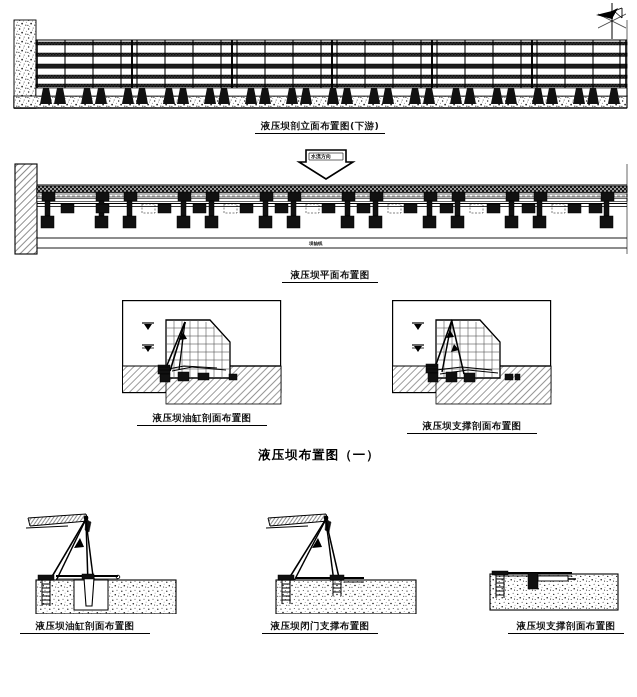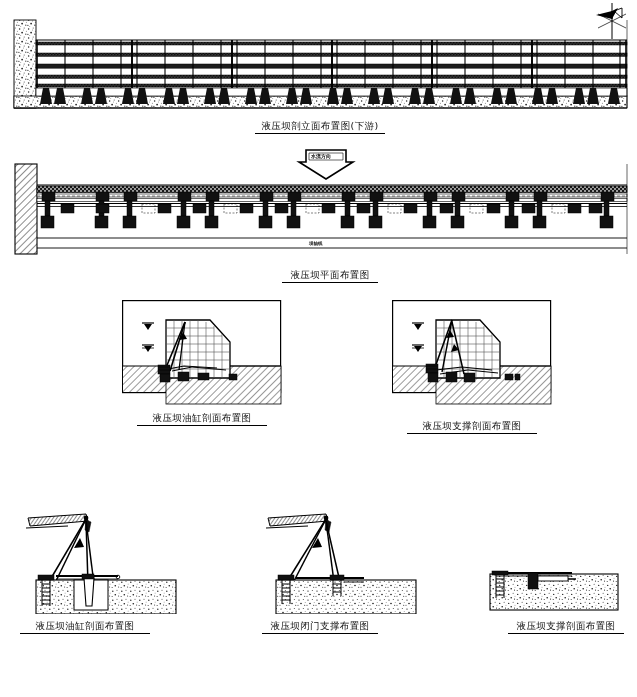--- a/index.html
+++ b/index.html
@@ -15,21 +15,21 @@
     position: relative;
     width: 637px;
     height: 697px;
     background: #ffffff;
     overflow: hidden;
   }
   .fig-title {
     position: absolute;
     text-align: center;
     font-size: 9.5px;
-    font-weight: normal;
+    font-weight: bold;
     letter-spacing: 0.4px;
     white-space: nowrap;
     border-bottom: 1.4px solid #000;
     padding-bottom: 1px;
     line-height: 12px;
     color: #111;
   }
   .sheet-caption {
     position: absolute;
     text-align: center;
@@ -430,20 +430,21 @@
       <polygon points="22,24 30,24 26,30" fill="#000"></polygon>
       <line x1="20" y1="23" x2="32" y2="23" stroke="#000" stroke-width="1.2"></line>
       <polygon points="22,46 30,46 26,52" fill="#000"></polygon>
       <line x1="20" y1="45" x2="32" y2="45" stroke="#000" stroke-width="1.2"></line>
       <line x1="20" y1="48" x2="32" y2="48" stroke="#000" stroke-width="0.8"></line>
     </svg>
   </div>
 
   <div class="fig-title" style="left:407px; top:420px; width:130px;">液压坝支撑剖面布置图</div>
 
+  <div class="sheet-caption" style="left:244px; top:447px; width:150px;">液压坝布置图（一）</div>
 
   <div class="abs" style="left:12px; top:508px; width:166px; height:106px;">
     <svg width="166" height="106" viewBox="0 0 166 106">
       <defs>
         <pattern id="speckA" width="9" height="9" patternUnits="userSpaceOnUse">
           <rect width="9" height="9" fill="#ffffff"></rect>
           <circle cx="1.8" cy="2.3" r="0.7" fill="#222"></circle>
           <circle cx="6.0" cy="1.3" r="0.5" fill="#333"></circle>
           <circle cx="4.3" cy="5.8" r="0.8" fill="#1a1a1a"></circle>
           <circle cx="7.6" cy="7.0" r="0.55" fill="#2a2a2a"></circle>

